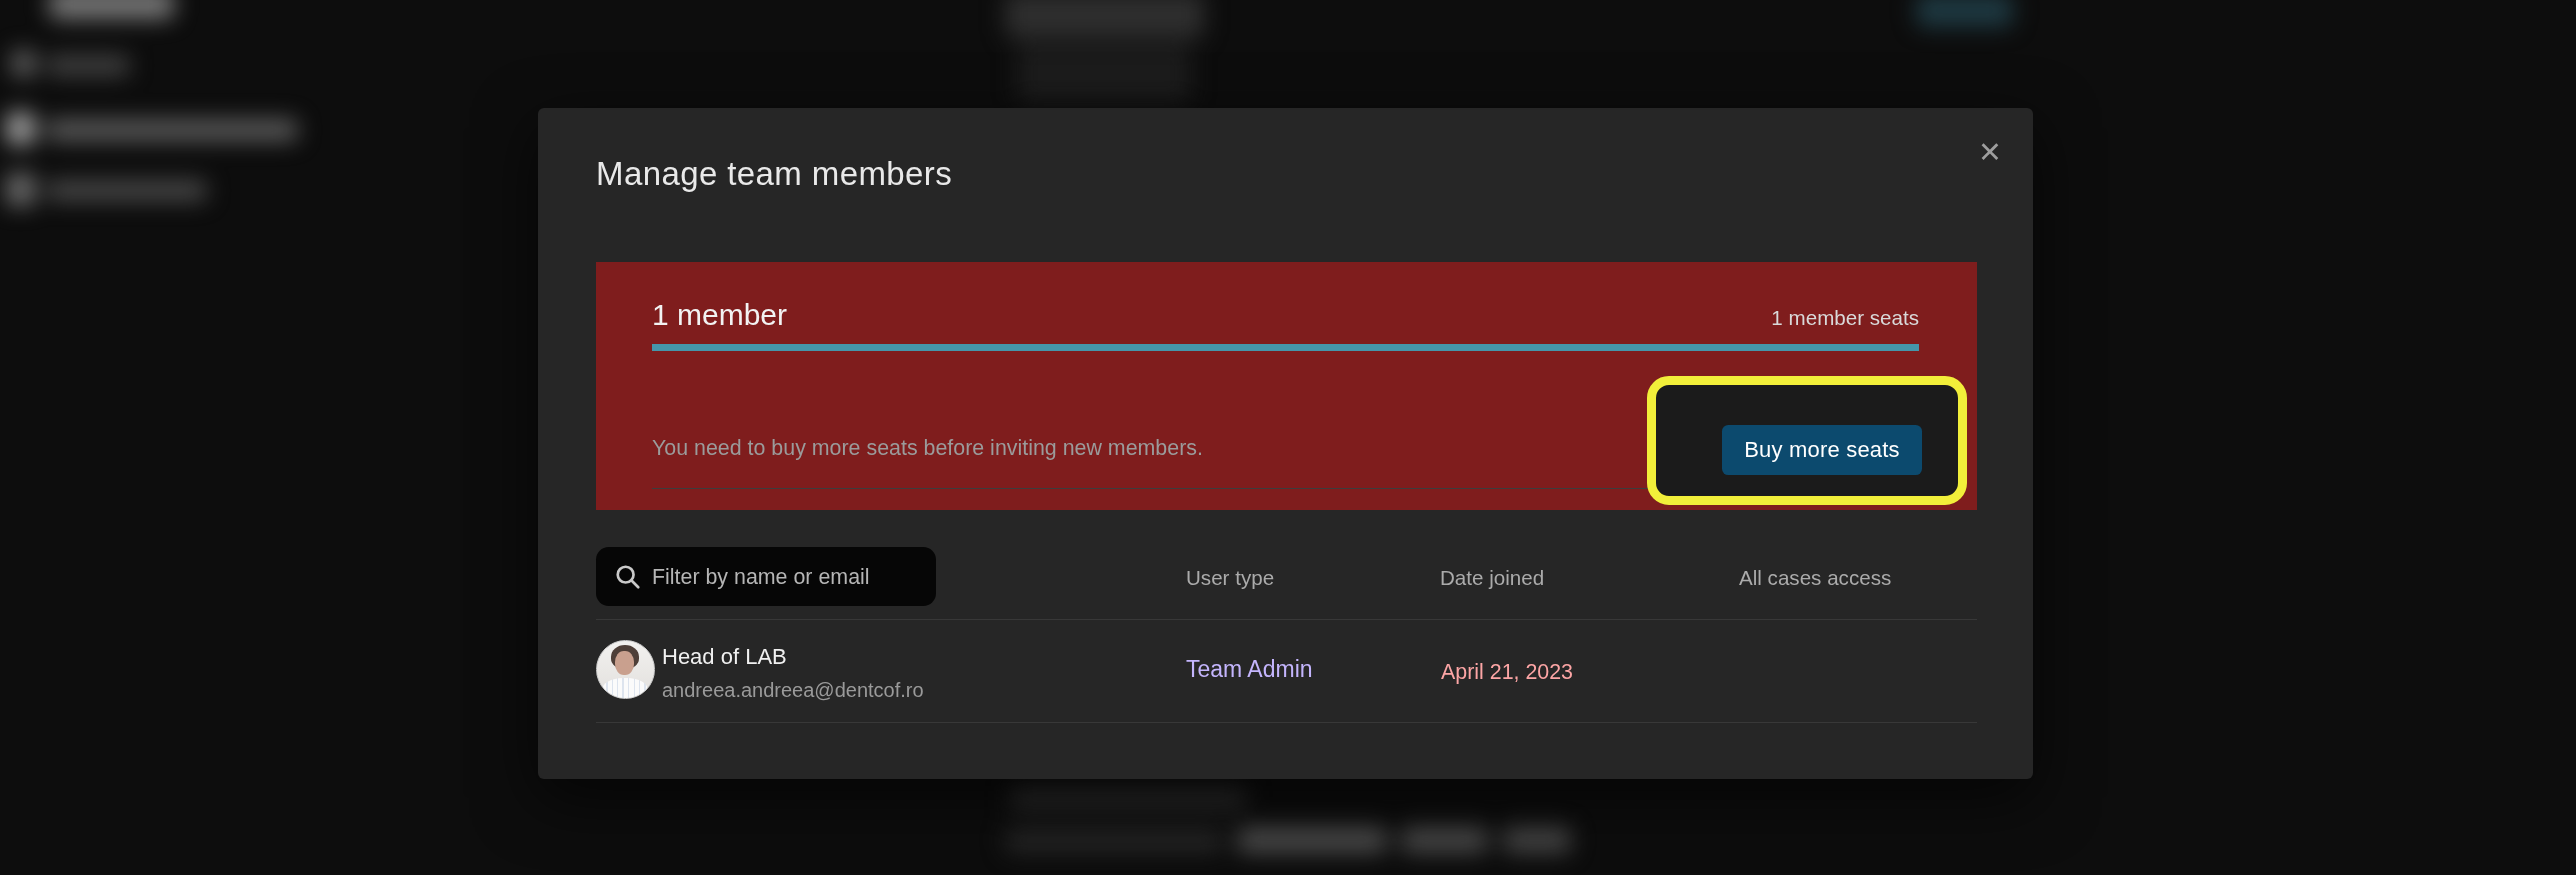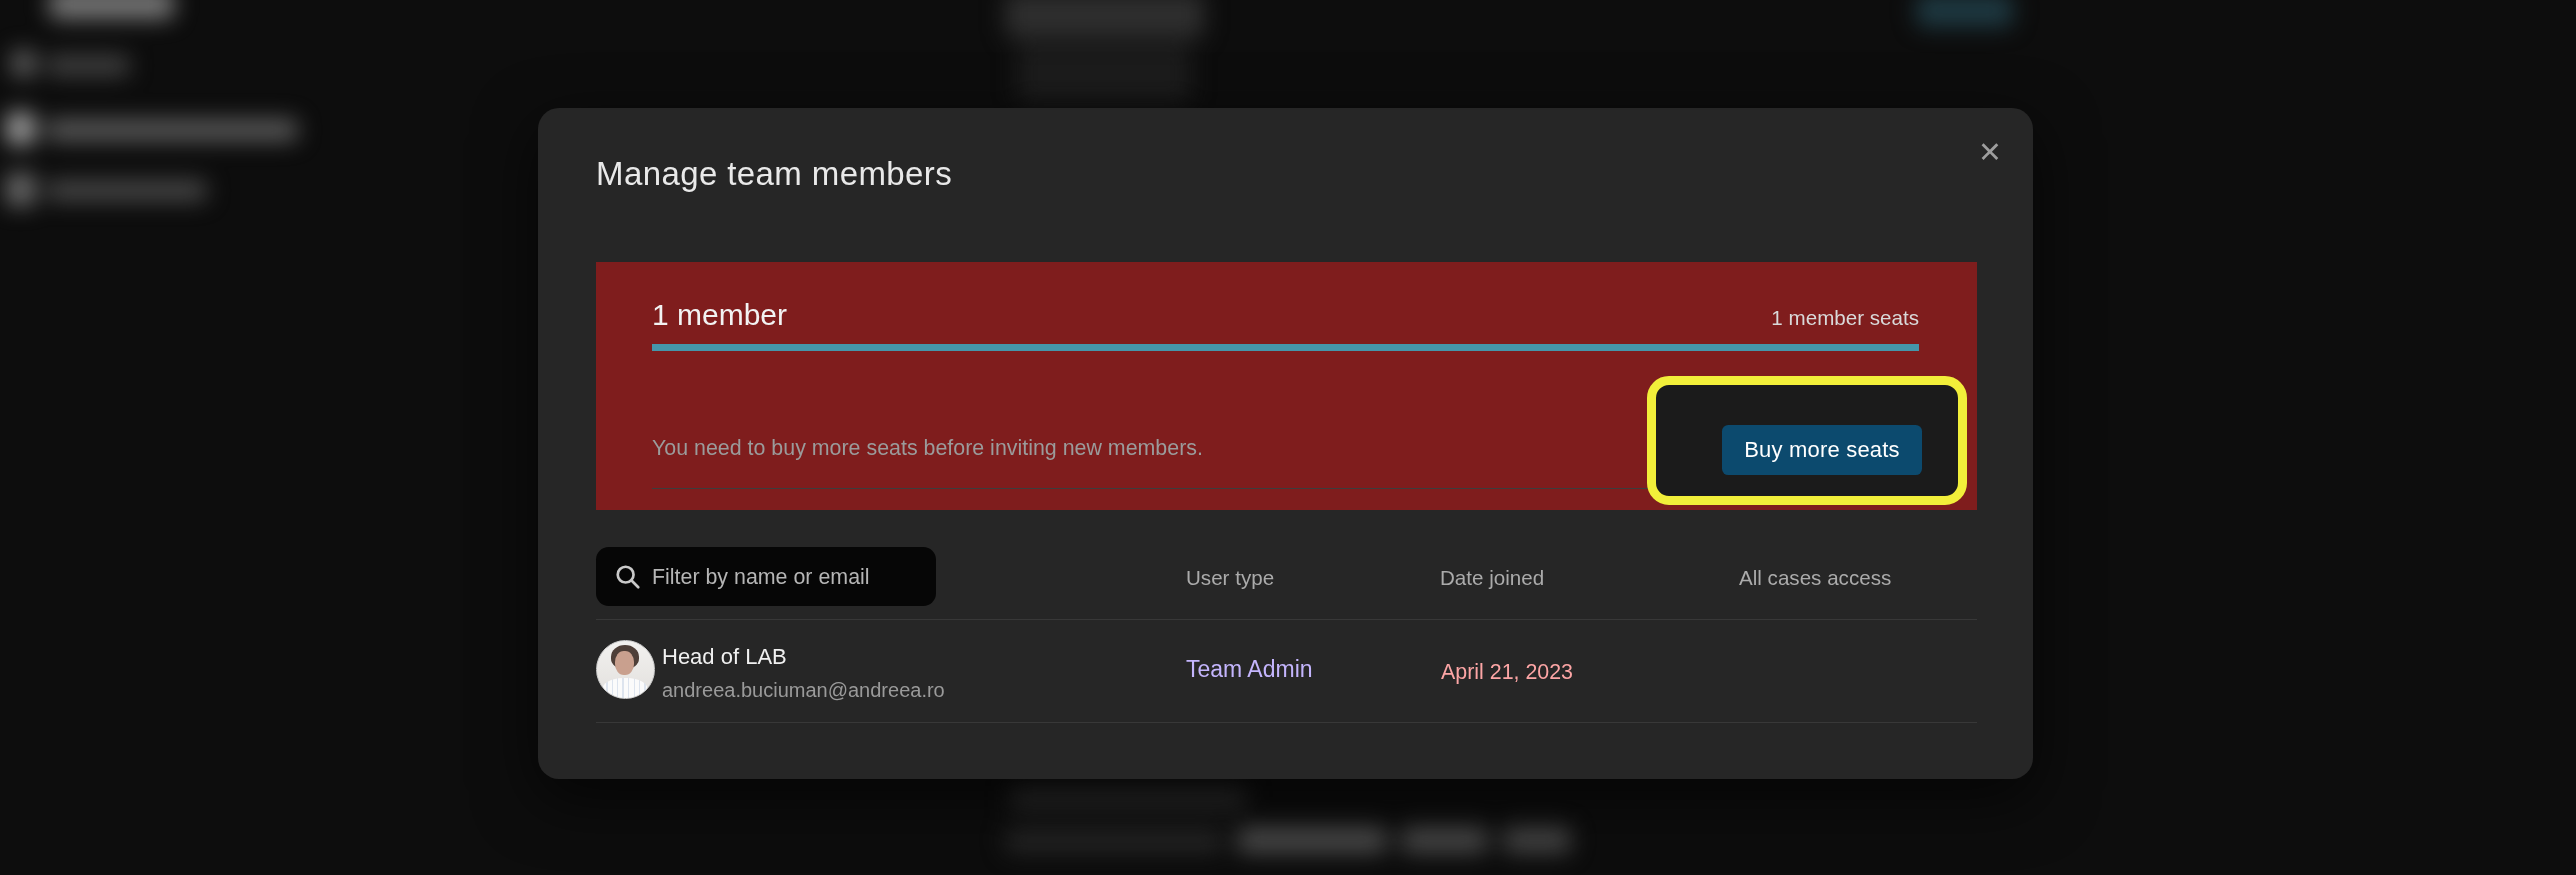--- a/index.html
+++ b/index.html
@@ -23,21 +23,21 @@
   .top-blob-teal    {left:1916px;top:-6.3px;width:97px;height:33px;background:#1e3942;}
   .bot-blob-a       {left:1010px;top:784px;width:237px;height:27px;background:#272727;}
   .bot-blob-b       {left:1005px;top:828px;width:218px;height:25px;background:#242424;}
   .bot-blob-c1      {left:1237px;top:826px;width:150px;height:27px;background:#4a4a4a;}
   .bot-blob-c2      {left:1401px;top:826px;width:87px;height:27px;background:#474747;}
   .bot-blob-c3      {left:1503px;top:826px;width:68px;height:27px;background:#444444;}
 
   
   .modal{
     position:absolute;left:538px;top:108px;width:1495px;height:671px;
-    background:#262626;border-radius:21px;
+    background:#262626;border-radius:6px;
     box-shadow:0 19px 63px rgba(0,0,0,.65);
   }
   .modal-title{
     position:absolute;left:58px;top:46px;
     font-size:33px;line-height:40px;font-weight:400;color:#e9e9e9;letter-spacing:0.4px;
   }
   .close-btn{
     position:absolute;left:1430px;top:22px;width:44px;height:44px;
     display:flex;align-items:center;justify-content:center;
     font-size:28.5px;color:#9e9e9e;cursor:pointer;background:none;border:none;padding:0;
@@ -153,20 +153,20 @@
 
   <div class="row-divider divider-top"></div>
 
   <div class="member-row">
     <div class="avatar">
       <div class="hair"></div>
       <div class="face"></div>
       <div class="shirt"></div>
     </div>
     <div class="member-name">Head of LAB</div>
-    <div class="member-email">andreea.buciuman@andreea.ro</div>
+    <div class="member-email">andreea.andreea@dentcof.ro</div>
     <div class="member-usertype">Team Admin</div>
     <div class="member-date">April 21, 2023</div>
   </div>
 
   <div class="row-divider divider-bottom"></div>
 </div>
 
 
 </body></html>

